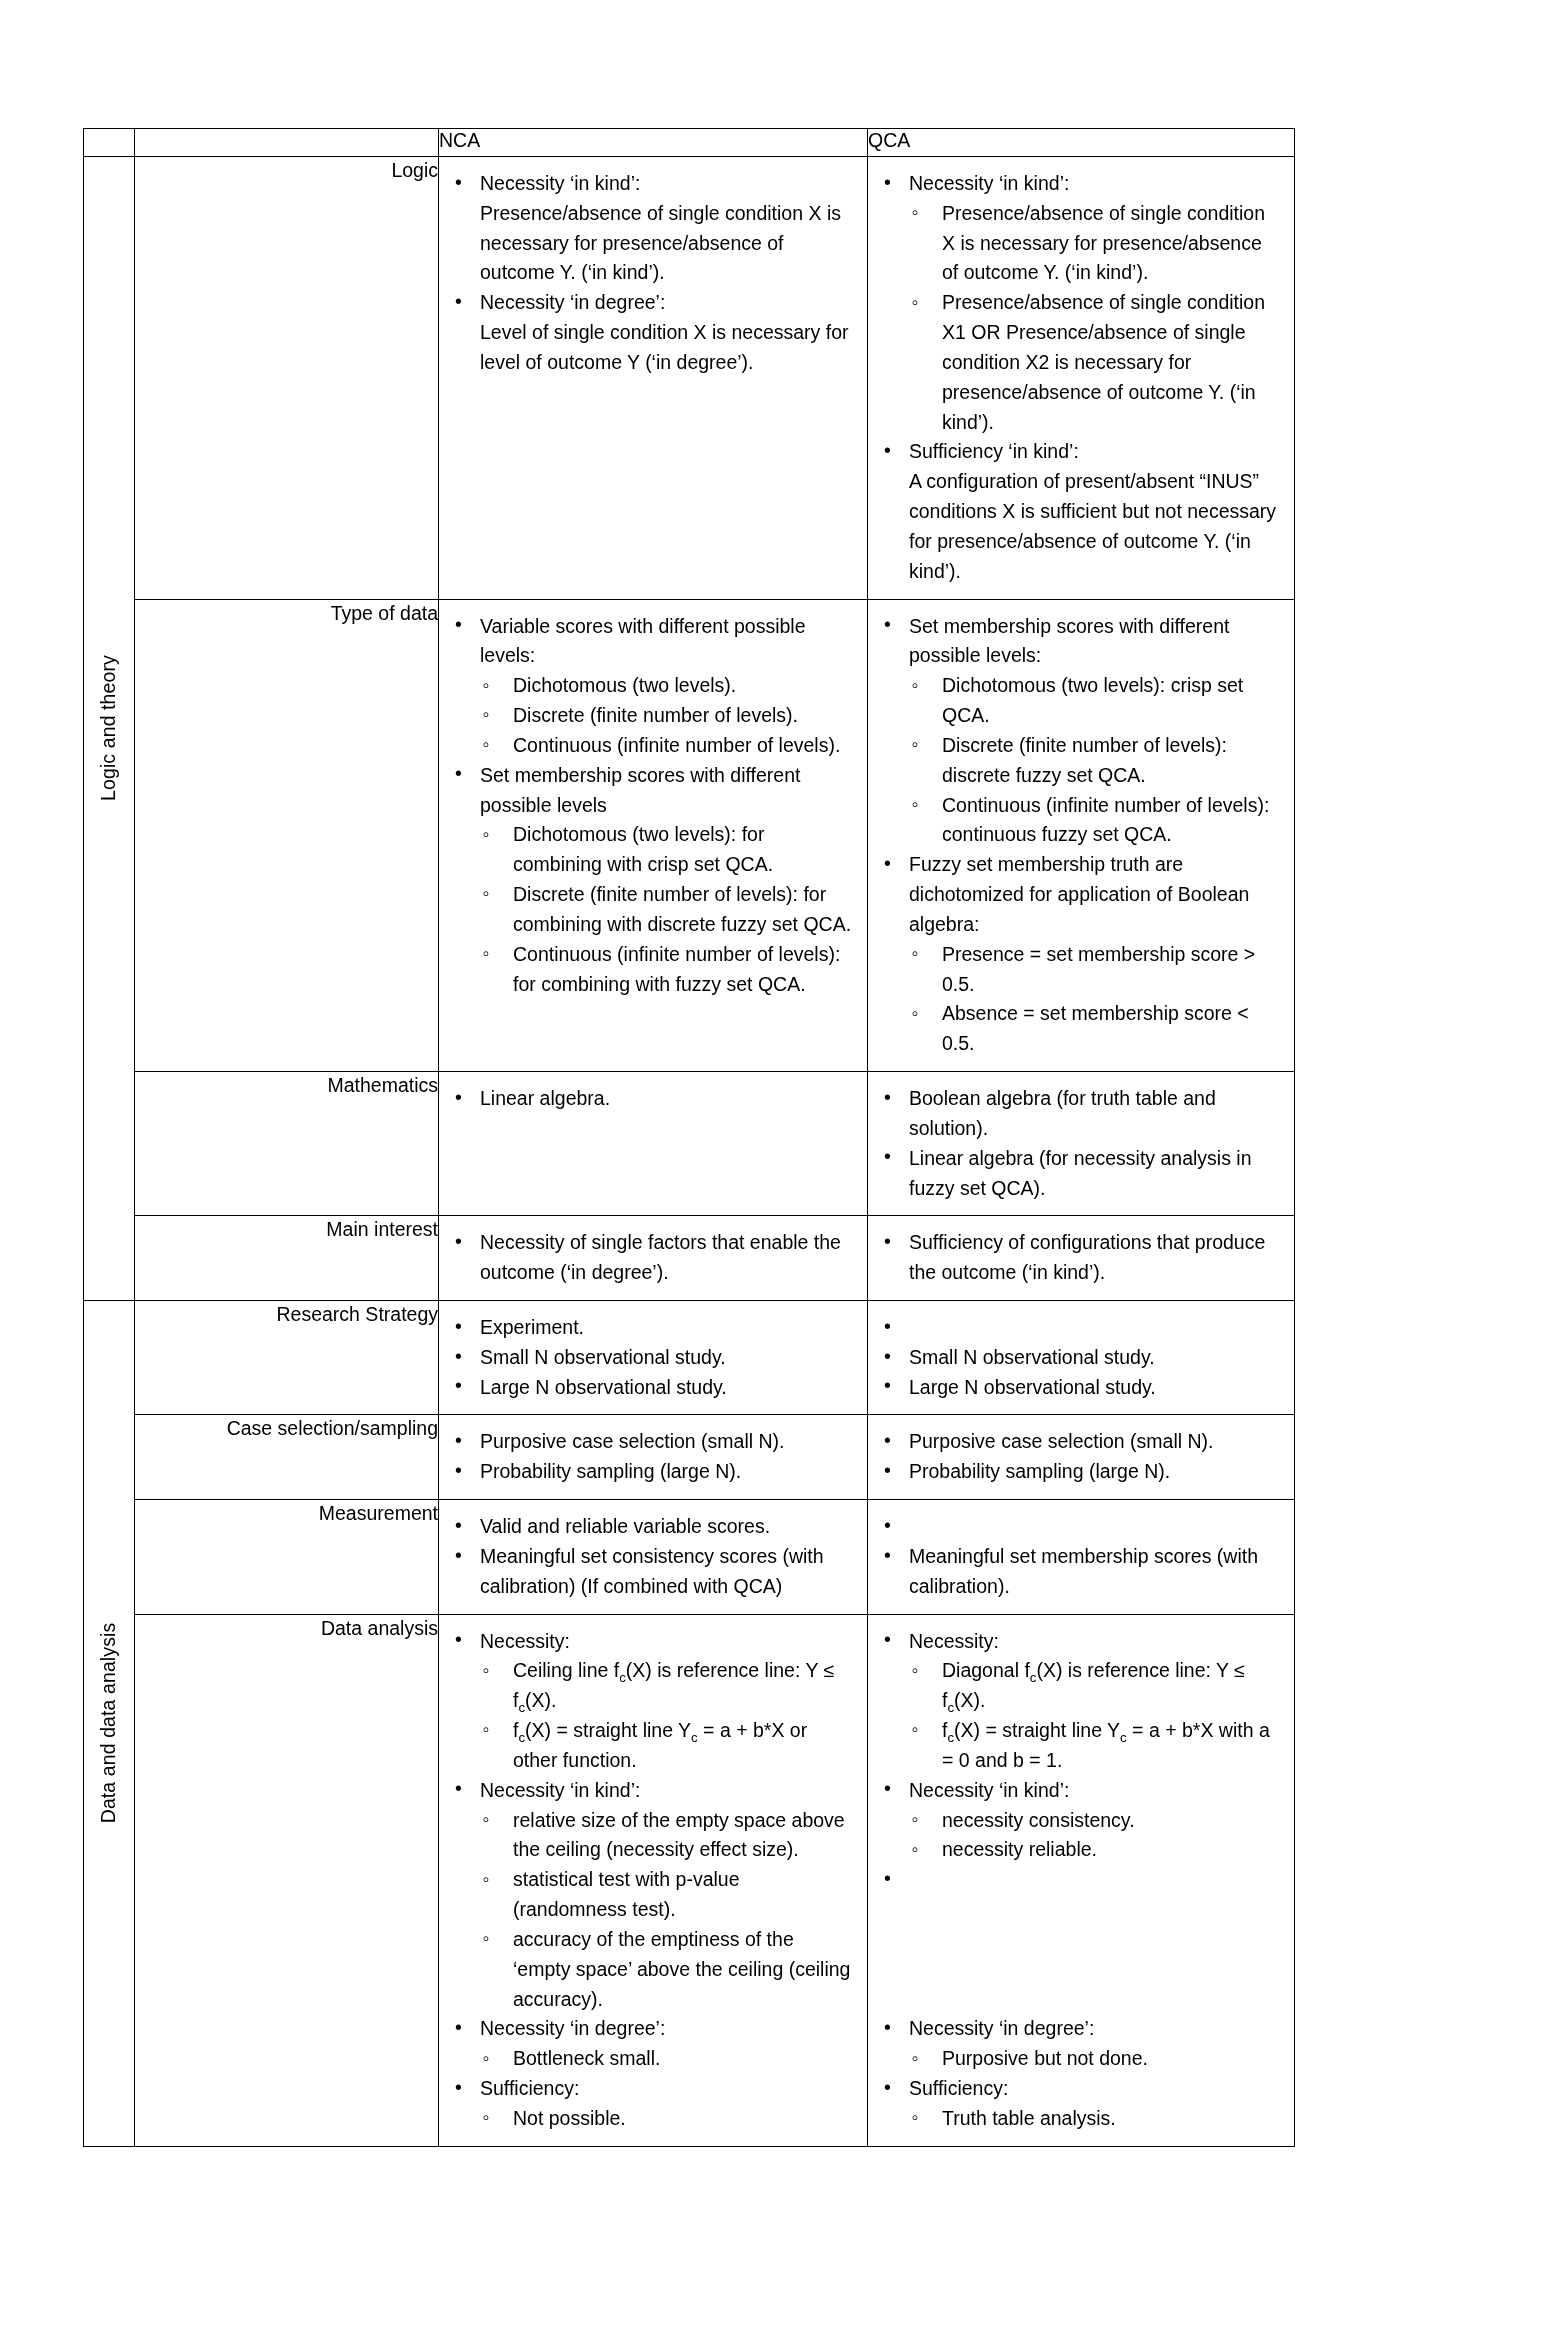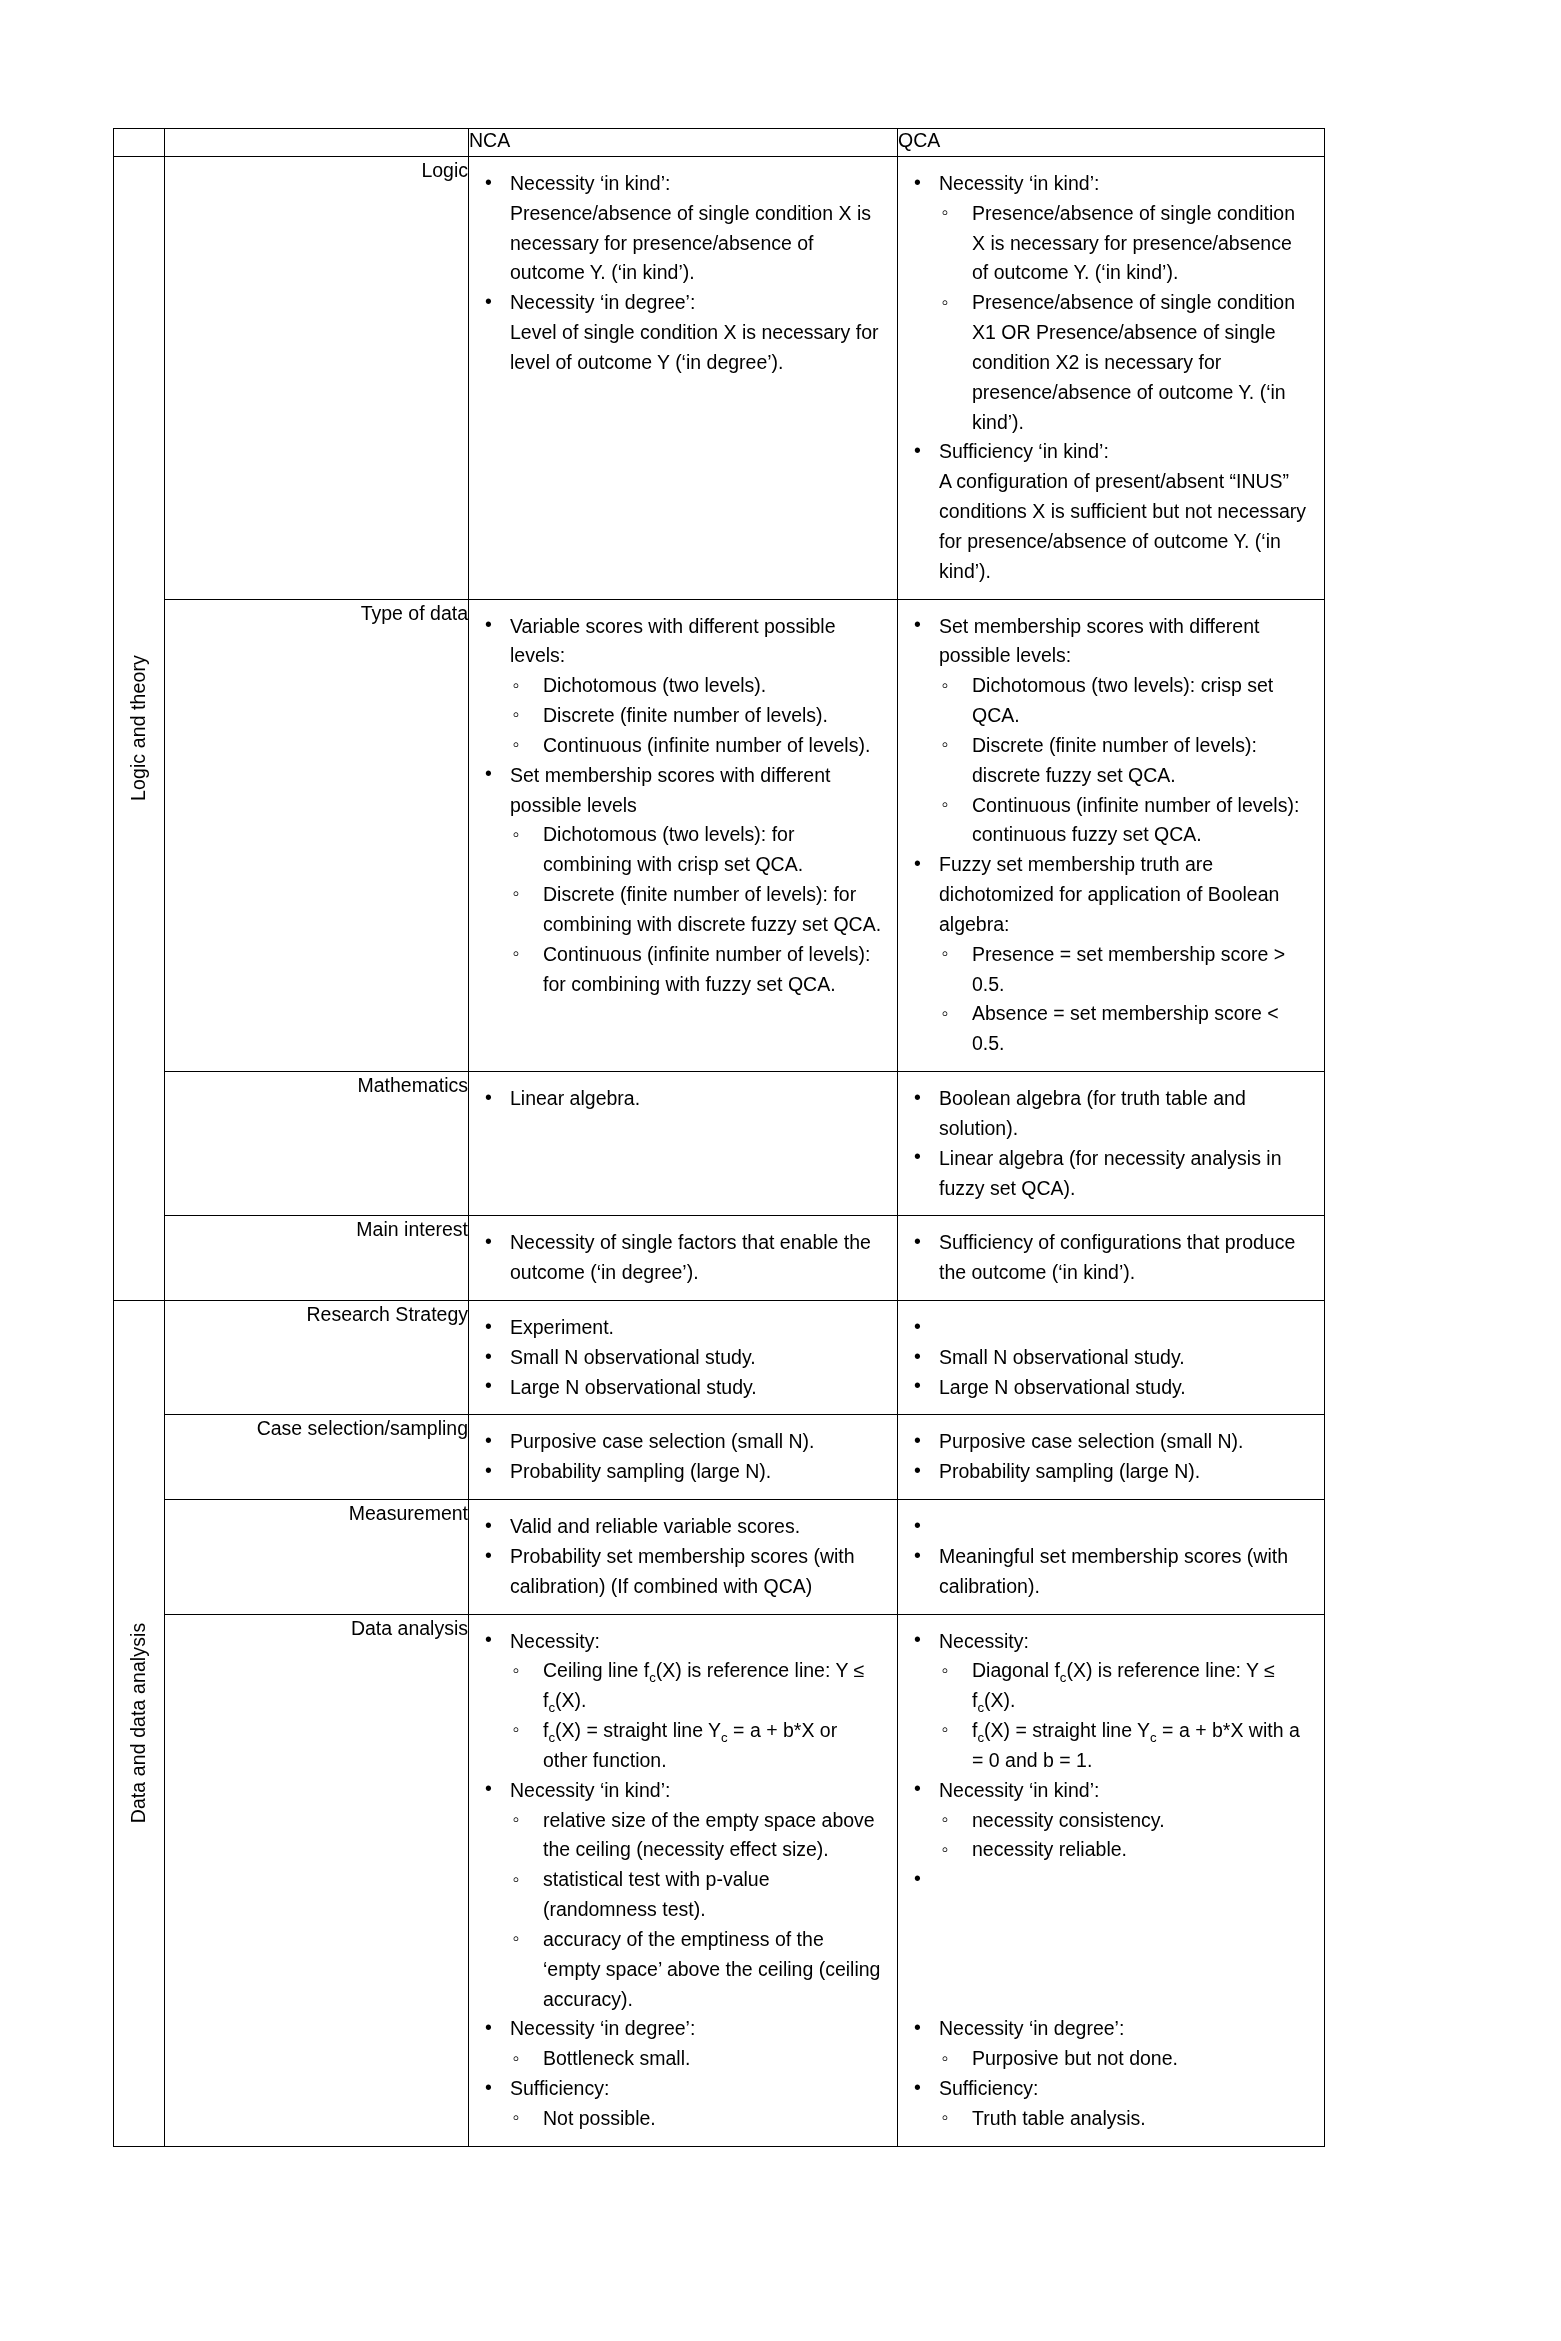--- a/index.html
+++ b/index.html
@@ -13,21 +13,21 @@
     font-family: "Liberation Sans", sans-serif;
     color: #000000;
     -webkit-font-smoothing: antialiased;
   }
 
   .page {
     position: relative;
     width: 1561px;
     height: 2236px;
     box-sizing: border-box;
-    padding: 128px 215px 0 113px;
+    padding: 128px 215px 0 83px;
   }
 
   table.comparison {
     border-collapse: collapse;
     width: 1211px;
     table-layout: fixed;
     border: 1.3px solid #000;
   }
 
   table.comparison td {
@@ -294,21 +294,21 @@
             <li>Probability sampling (large N).</li>
           </ul>
         </td>
       </tr>
 
       <tr>
         <td class="aspect">Measurement</td>
         <td class="content">
           <ul class="l1">
             <li>Valid and reliable variable scores.</li>
-            <li>Probability set membership scores (with calibration) (If combined with QCA)</li>
+            <li>Meaningful set consistency scores (with calibration) (If combined with QCA)</li>
           </ul>
         </td>
         <td class="content">
           <ul class="l1">
             <li class="spacer-li">&nbsp;</li>
             <li>Meaningful set membership scores (with calibration).</li>
           </ul>
         </td>
       </tr>
 

